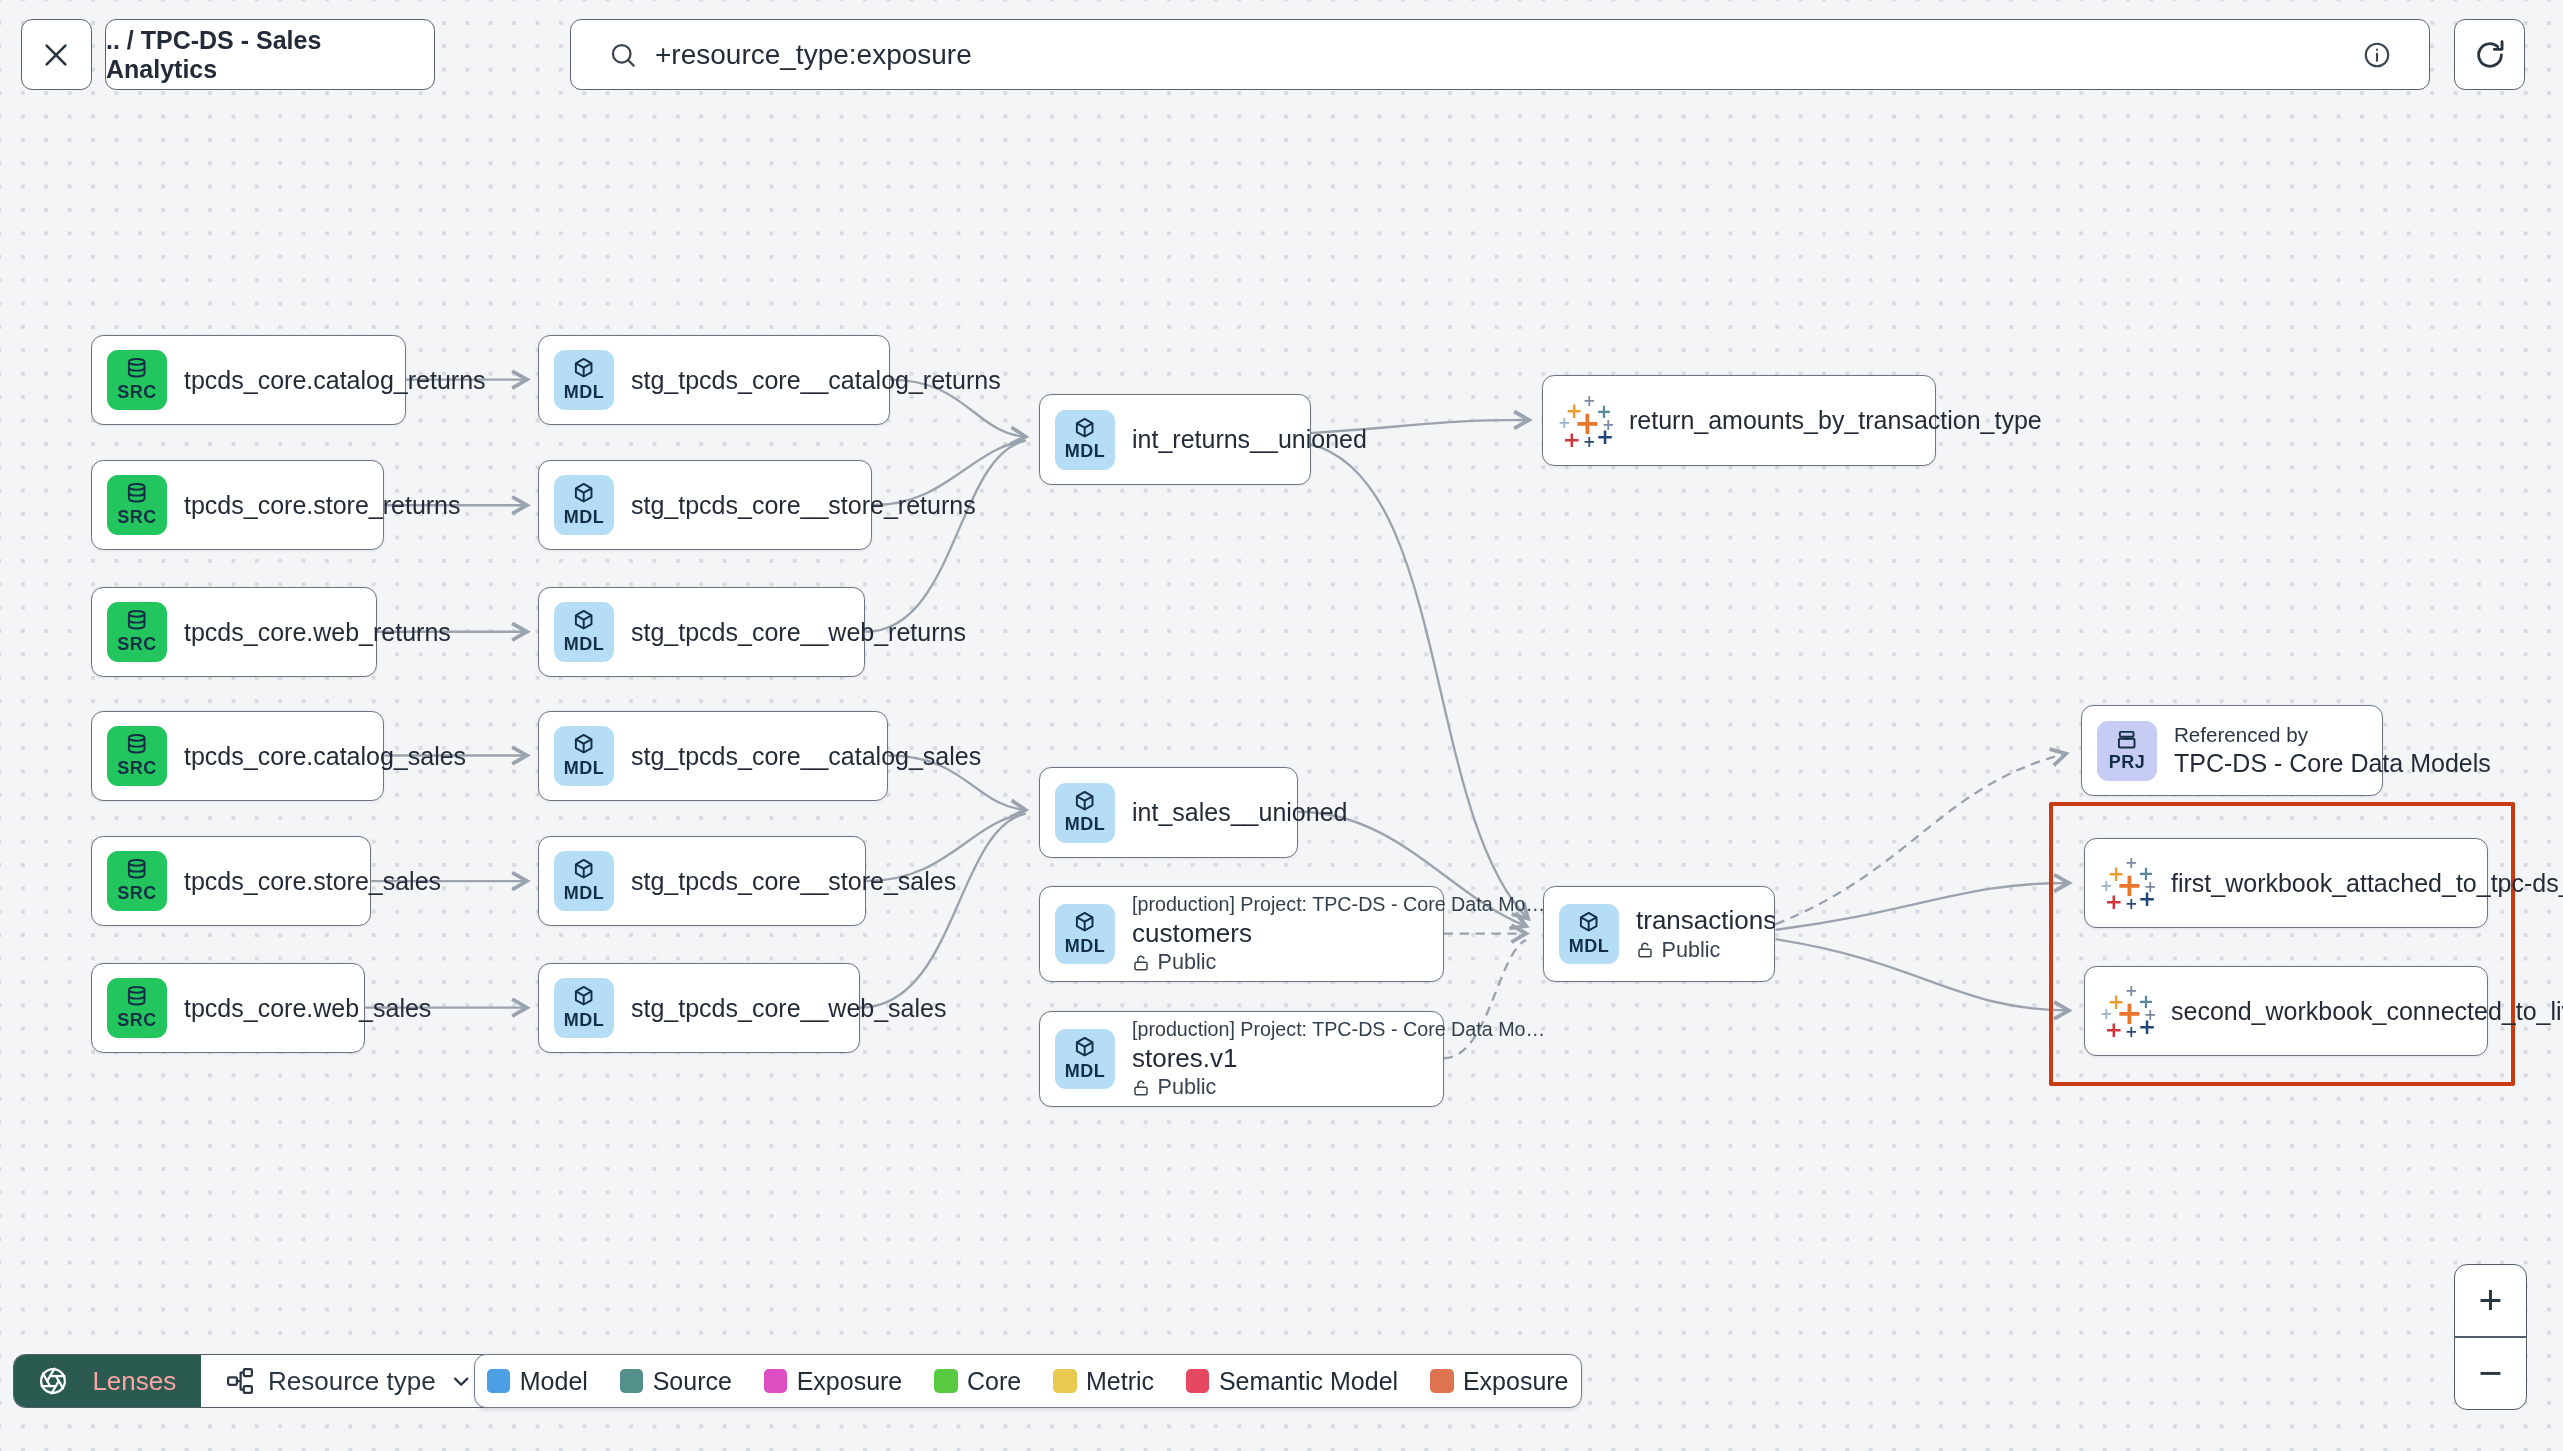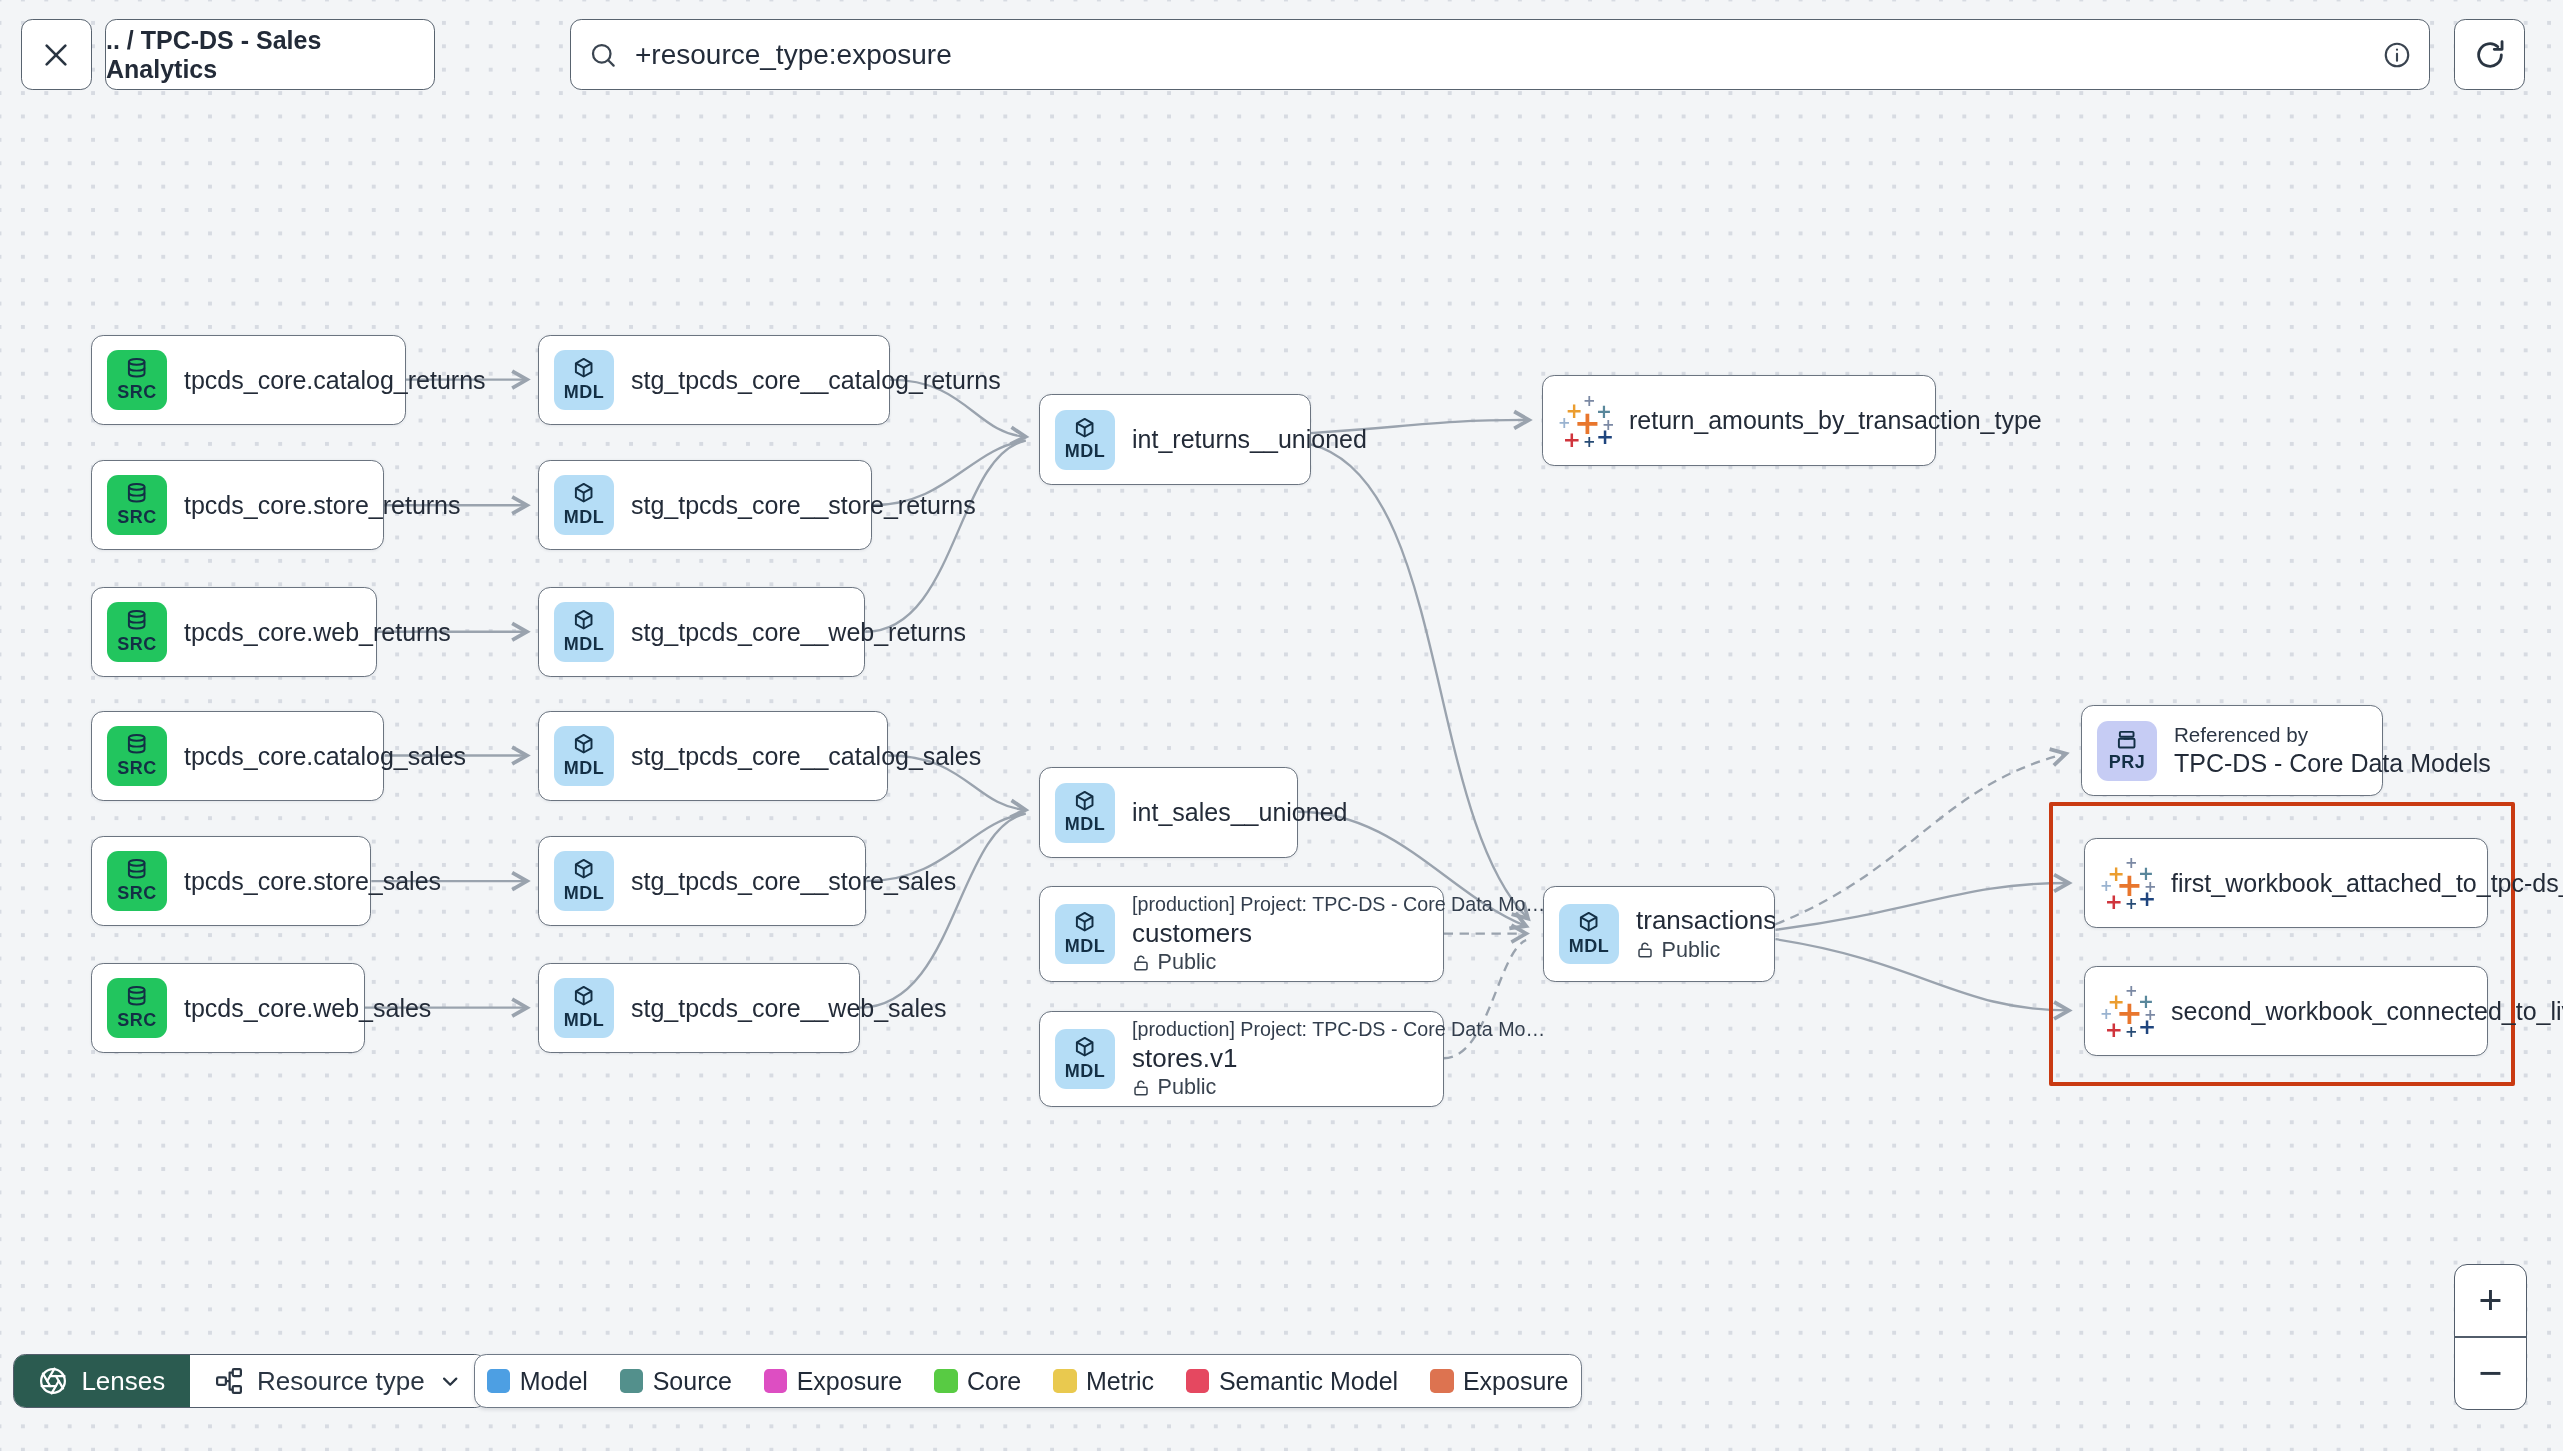--- a/index.html
+++ b/index.html
@@ -18,21 +18,21 @@
   .tbtn{
     position:absolute;top:19px;height:71px;background:#fff;border:1.9px solid #58636f;
     border-radius:11.2px;display:flex;align-items:center;justify-content:center;
     box-sizing:border-box;cursor:pointer;
   }
   #btn-close{left:20.6px;width:71px;}
   #breadcrumb{left:105px;width:330px;font-size:25px;color:#232b38;font-weight:bold;}
   #searchbar{
     position:absolute;left:570px;top:19px;width:1860px;height:71px;background:#fff;
     border:1.9px solid #58636f;border-radius:11.2px;box-sizing:border-box;
-    display:flex;align-items:center;padding:0 17px;gap:15px;
+    display:flex;align-items:center;padding:0 37px;gap:15px;
   }
   #searchbar input{
     flex:1;border:none;outline:none;font-family:inherit;font-size:28px;color:#232c3a;background:transparent;
   }
   #btn-refresh{left:2454px;width:71px;}
 
   
   .node{
     position:absolute;background:#fff;border:1.9px solid #6b7480;border-radius:12.2px;
     box-sizing:border-box;display:flex;align-items:center;padding:0 17px 0 15px;gap:17px;
@@ -66,21 +66,21 @@
 
   
   #edges{position:absolute;left:0;top:0;z-index:1;}
 
   
   #lens-control{
     position:absolute;left:13px;top:1354px;height:54px;display:flex;z-index:4;
     border:1.9px solid #525d6b;border-radius:12.2px;overflow:hidden;background:#fff;box-sizing:border-box;
   }
   #lens-btn{
-    background:#2b5b50;color:#ffffff;display:flex;align-items:center;gap:13px;
+    background:#2b5b50;color:#fca5a5;display:flex;align-items:center;gap:24px;
     padding:0 24.4px;font-size:26px;cursor:pointer;
   }
   #resource-type-btn{
     background:#fff;color:#2a3542;display:flex;align-items:center;gap:13px;
     padding:0 24.4px;font-size:26px;cursor:pointer;
   }
   #legend{
     position:absolute;left:474px;top:1354px;height:54px;z-index:4;background:#fff;
     border:1.9px solid #707a87;border-radius:12.2px;box-sizing:border-box;
     display:flex;align-items:center;padding:0 12px;gap:32px;box-shadow:0 1.9px 3.7px rgba(30,40,60,.12);

